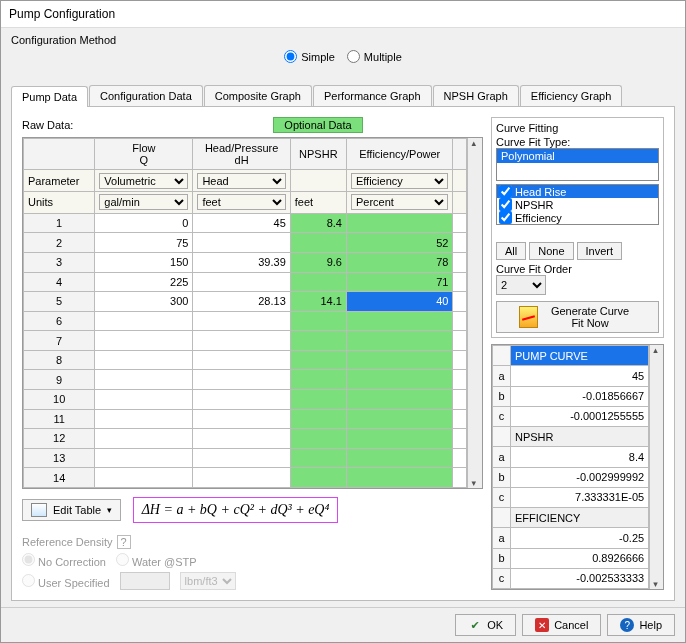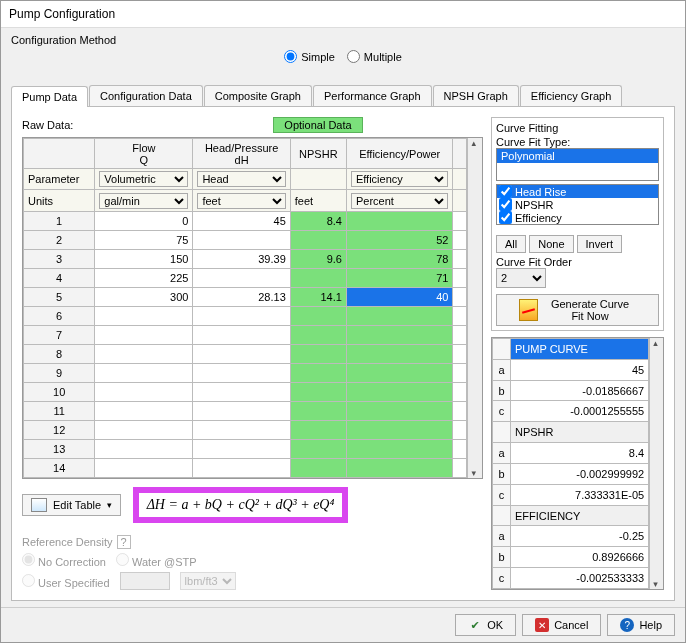--- a/index.html
+++ b/index.html
@@ -29,35 +29,35 @@
 td.opt { background: #7be07b; }
 td.sel { background: #1a73e8; color: #fff; }
 .sel-wrap { display: flex; align-items: center; justify-content: space-between; }
 .sel-wrap select { width: 100%; border: 1px solid #aaa; font-size: 11px; height: 16px; background: #f7f7ef; }
 .vscroll { width: 15px; background: #eee; border-left: 1px solid #bbb; position: relative; }
 .vscroll::before { content: "▴"; position: absolute; top: 0; left: 3px; font-size: 9px; color: #555;}
 .vscroll::after { content: "▾"; position: absolute; bottom: 0; left: 3px; font-size: 9px; color: #555;}
 .below-table { display: flex; align-items: center; gap: 12px; margin-top: 8px; }
 .edit-btn { display: flex; align-items: center; gap: 6px; border: 1px solid #aaa; background: #f5f5f5; padding: 3px 8px; cursor: pointer; }
 .edit-btn .chev { font-size: 9px; }
-.formula { border: 6px solid #d946ef; padding: 4px 8px; font-family: "Cambria Math", serif; font-size: 14px; font-style: italic; }
+.formula { border: 1px solid #d946ef; padding: 4px 8px; font-family: "Cambria Math", serif; font-size: 14px; font-style: italic; }
 .ref-density { color: #999; margin-top: 12px; }
 .ref-density .row { display: flex; align-items: center; gap: 10px; margin-top: 4px; }
 .ref-density input[type=radio] { opacity: 0.6; }
 .ref-density input[type=text] { width: 50px; border: 1px solid #ccc; background: #eee; height: 18px; }
 .ref-density select { border: 1px solid #ccc; background: #eee; height: 18px; color: #999; }
 .help-sq { display:inline-block; width:14px; height:14px; border:1px solid #bbb; text-align:center; line-height:12px; color:#999; margin-left:4px;}
 .curve-fit { border: 1px solid #bbb; padding: 4px; }
 .cf-list { border: 1px solid #888; height: 33px; overflow: hidden; }
 .cf-item { padding: 1px 4px; }
 .cf-item.sel { background: #1a73e8; color: #fff; }
 .chk-list { border: 1px solid #888; margin-top: 3px; max-height: 56px; overflow: hidden; }
 .chk-list div { display: flex; align-items: center; gap: 3px; padding: 0 2px; }
 .chk-list div.sel { background: #1a73e8; color: #fff; }
-.btn-row { display: flex; gap: 3px; margin-top: 10px; }
+.btn-row { display: flex; gap: 3px; margin-top: 17px; }
 .btn { border: 1px solid #aaa; background: #f3f3f3; padding: 2px 8px; cursor: pointer; }
 .cfo { margin-top: 3px; }
 .cfo select { width: 50px; border: 1px solid #aaa; height: 20px; }
 .gen-btn { display: flex; align-items: center; gap: 6px; border: 1px solid #aaa; background: #f3f3f3; padding: 3px 22px; cursor: pointer; margin-top: 6px; }
 .gen-icon { width: 24px; height: 22px; background: linear-gradient(#fff176, #f9a825); border: 1px solid #b8860b; position: relative; }
 .gen-icon::after { content:""; position:absolute; left:2px; right:2px; top:50%; height:2px; background:red; transform: rotate(-15deg);}
 .coef-wrap { border: 1px solid #999; flex: 1; display: flex; overflow: hidden; }
 .coef-wrap table td { text-align: right; }
 .coef-wrap .hdr { background: #1a73e8; color: #fff; text-align: left; padding-left: 4px; }
 .coef-wrap .sub { background: #f0f0f0; text-align: left; padding-left: 4px; }

